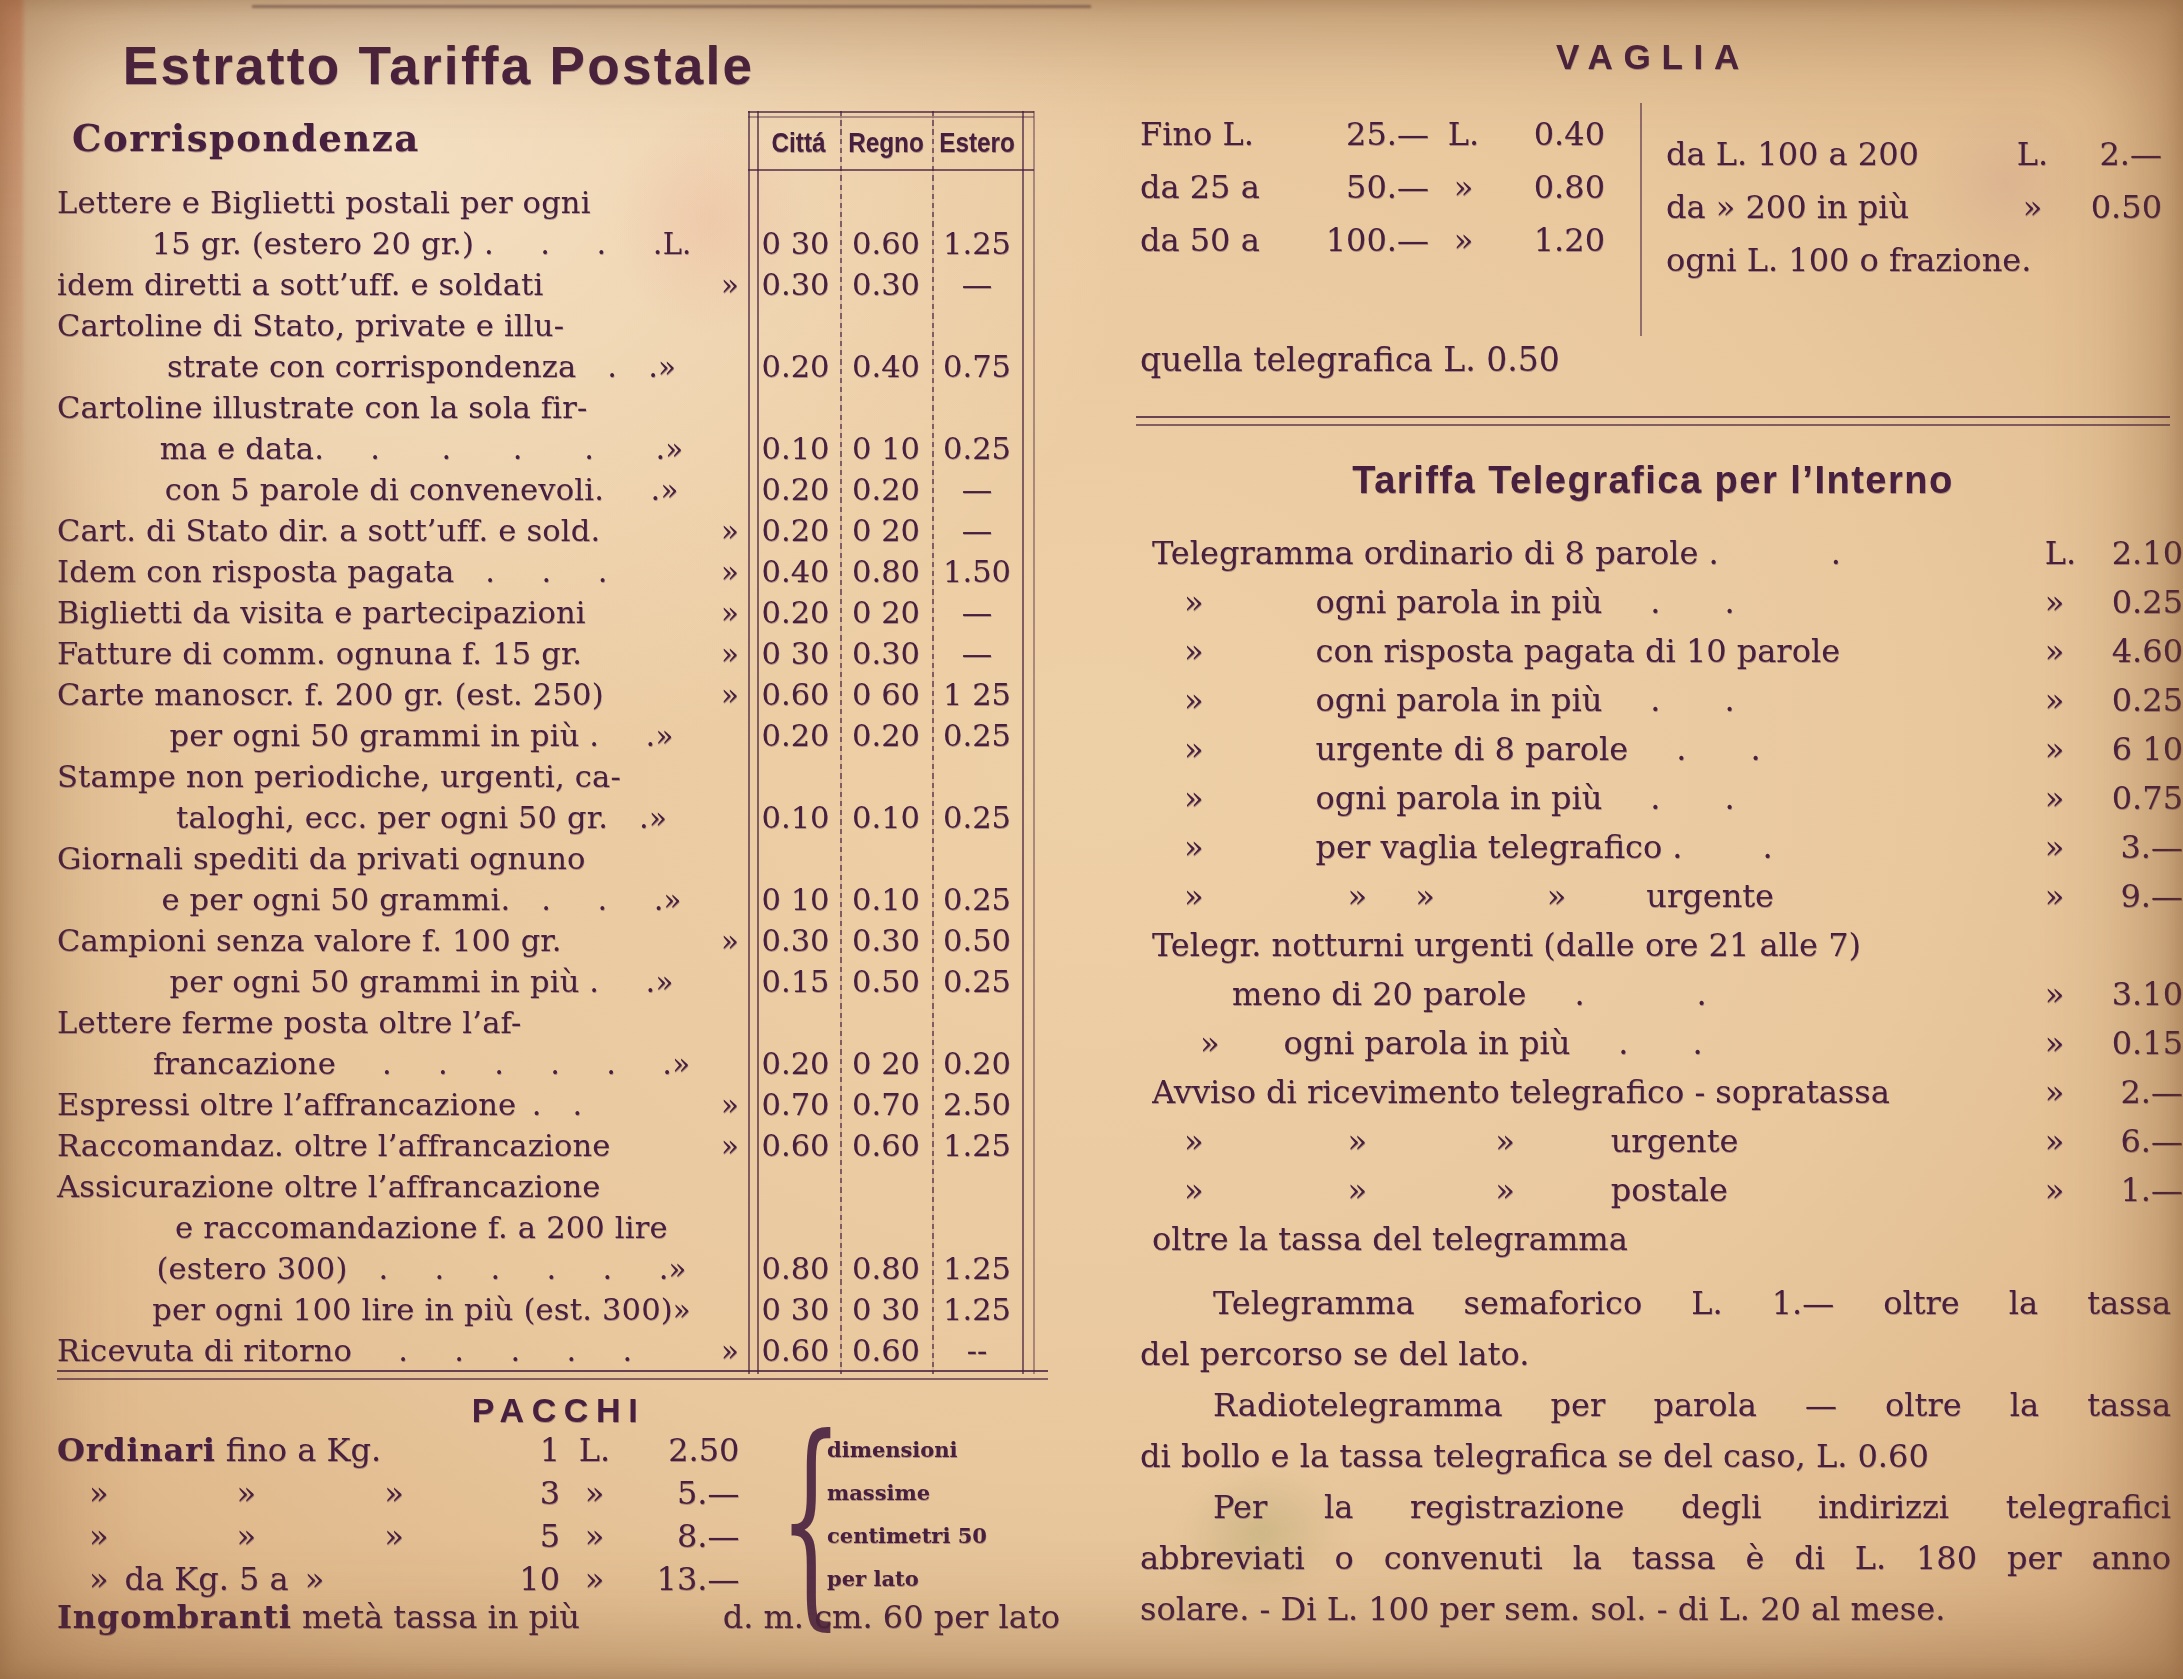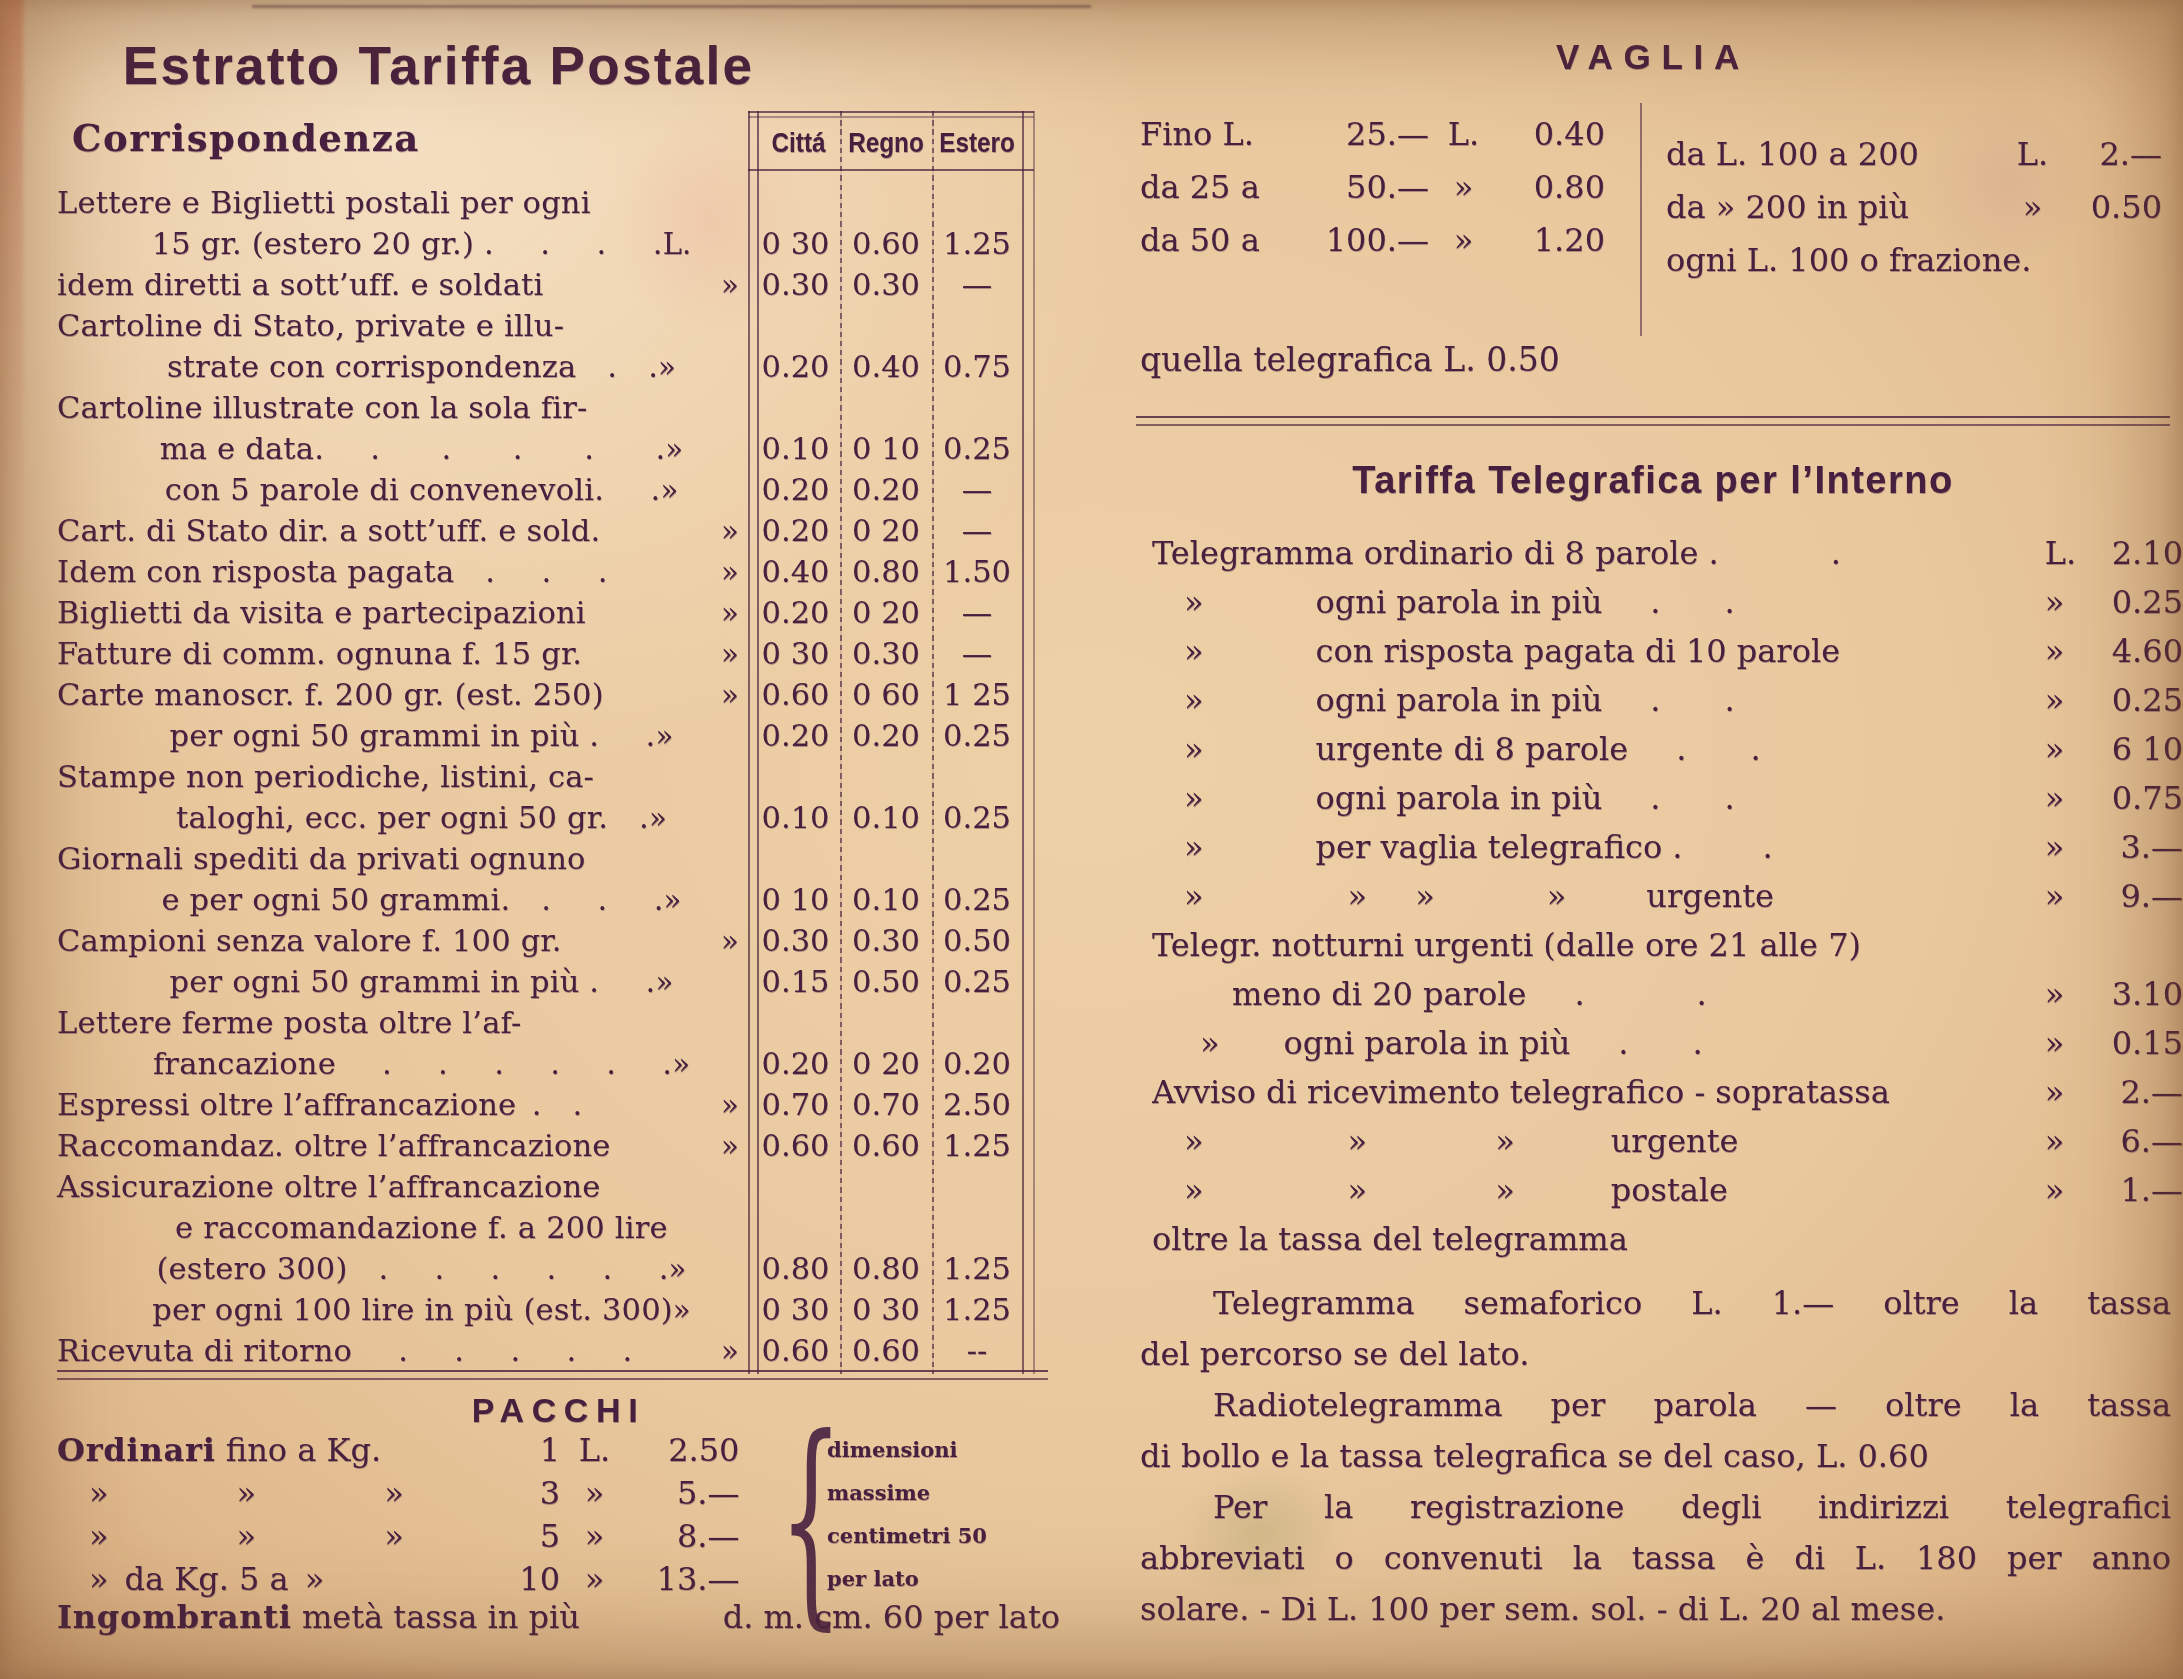--- a/index.html
+++ b/index.html
@@ -309,21 +309,21 @@
       <div class="desc">
           <span class="t">per ogni 50 grammi in più .   .</span>
           <span class="u">»</span>
         </div>
       <div class="cell">0.20</div>
       <div class="cell">0.20</div>
       <div class="cell">0.25</div>
     </div>
       <div class="cline">
       <div class="desc">
-          <span class="t">Stampe non periodiche, listini, ca-</span>
+          <span class="t">Stampe non periodiche, urgenti, ca-</span>
           <span class="u"></span>
         </div>
       <div class="cell"></div>
       <div class="cell"></div>
       <div class="cell"></div>
     </div>
       <div class="cline ind">
       <div class="desc">
           <span class="t">taloghi, ecc. per ogni 50 gr.  .</span>
           <span class="u">»</span>

